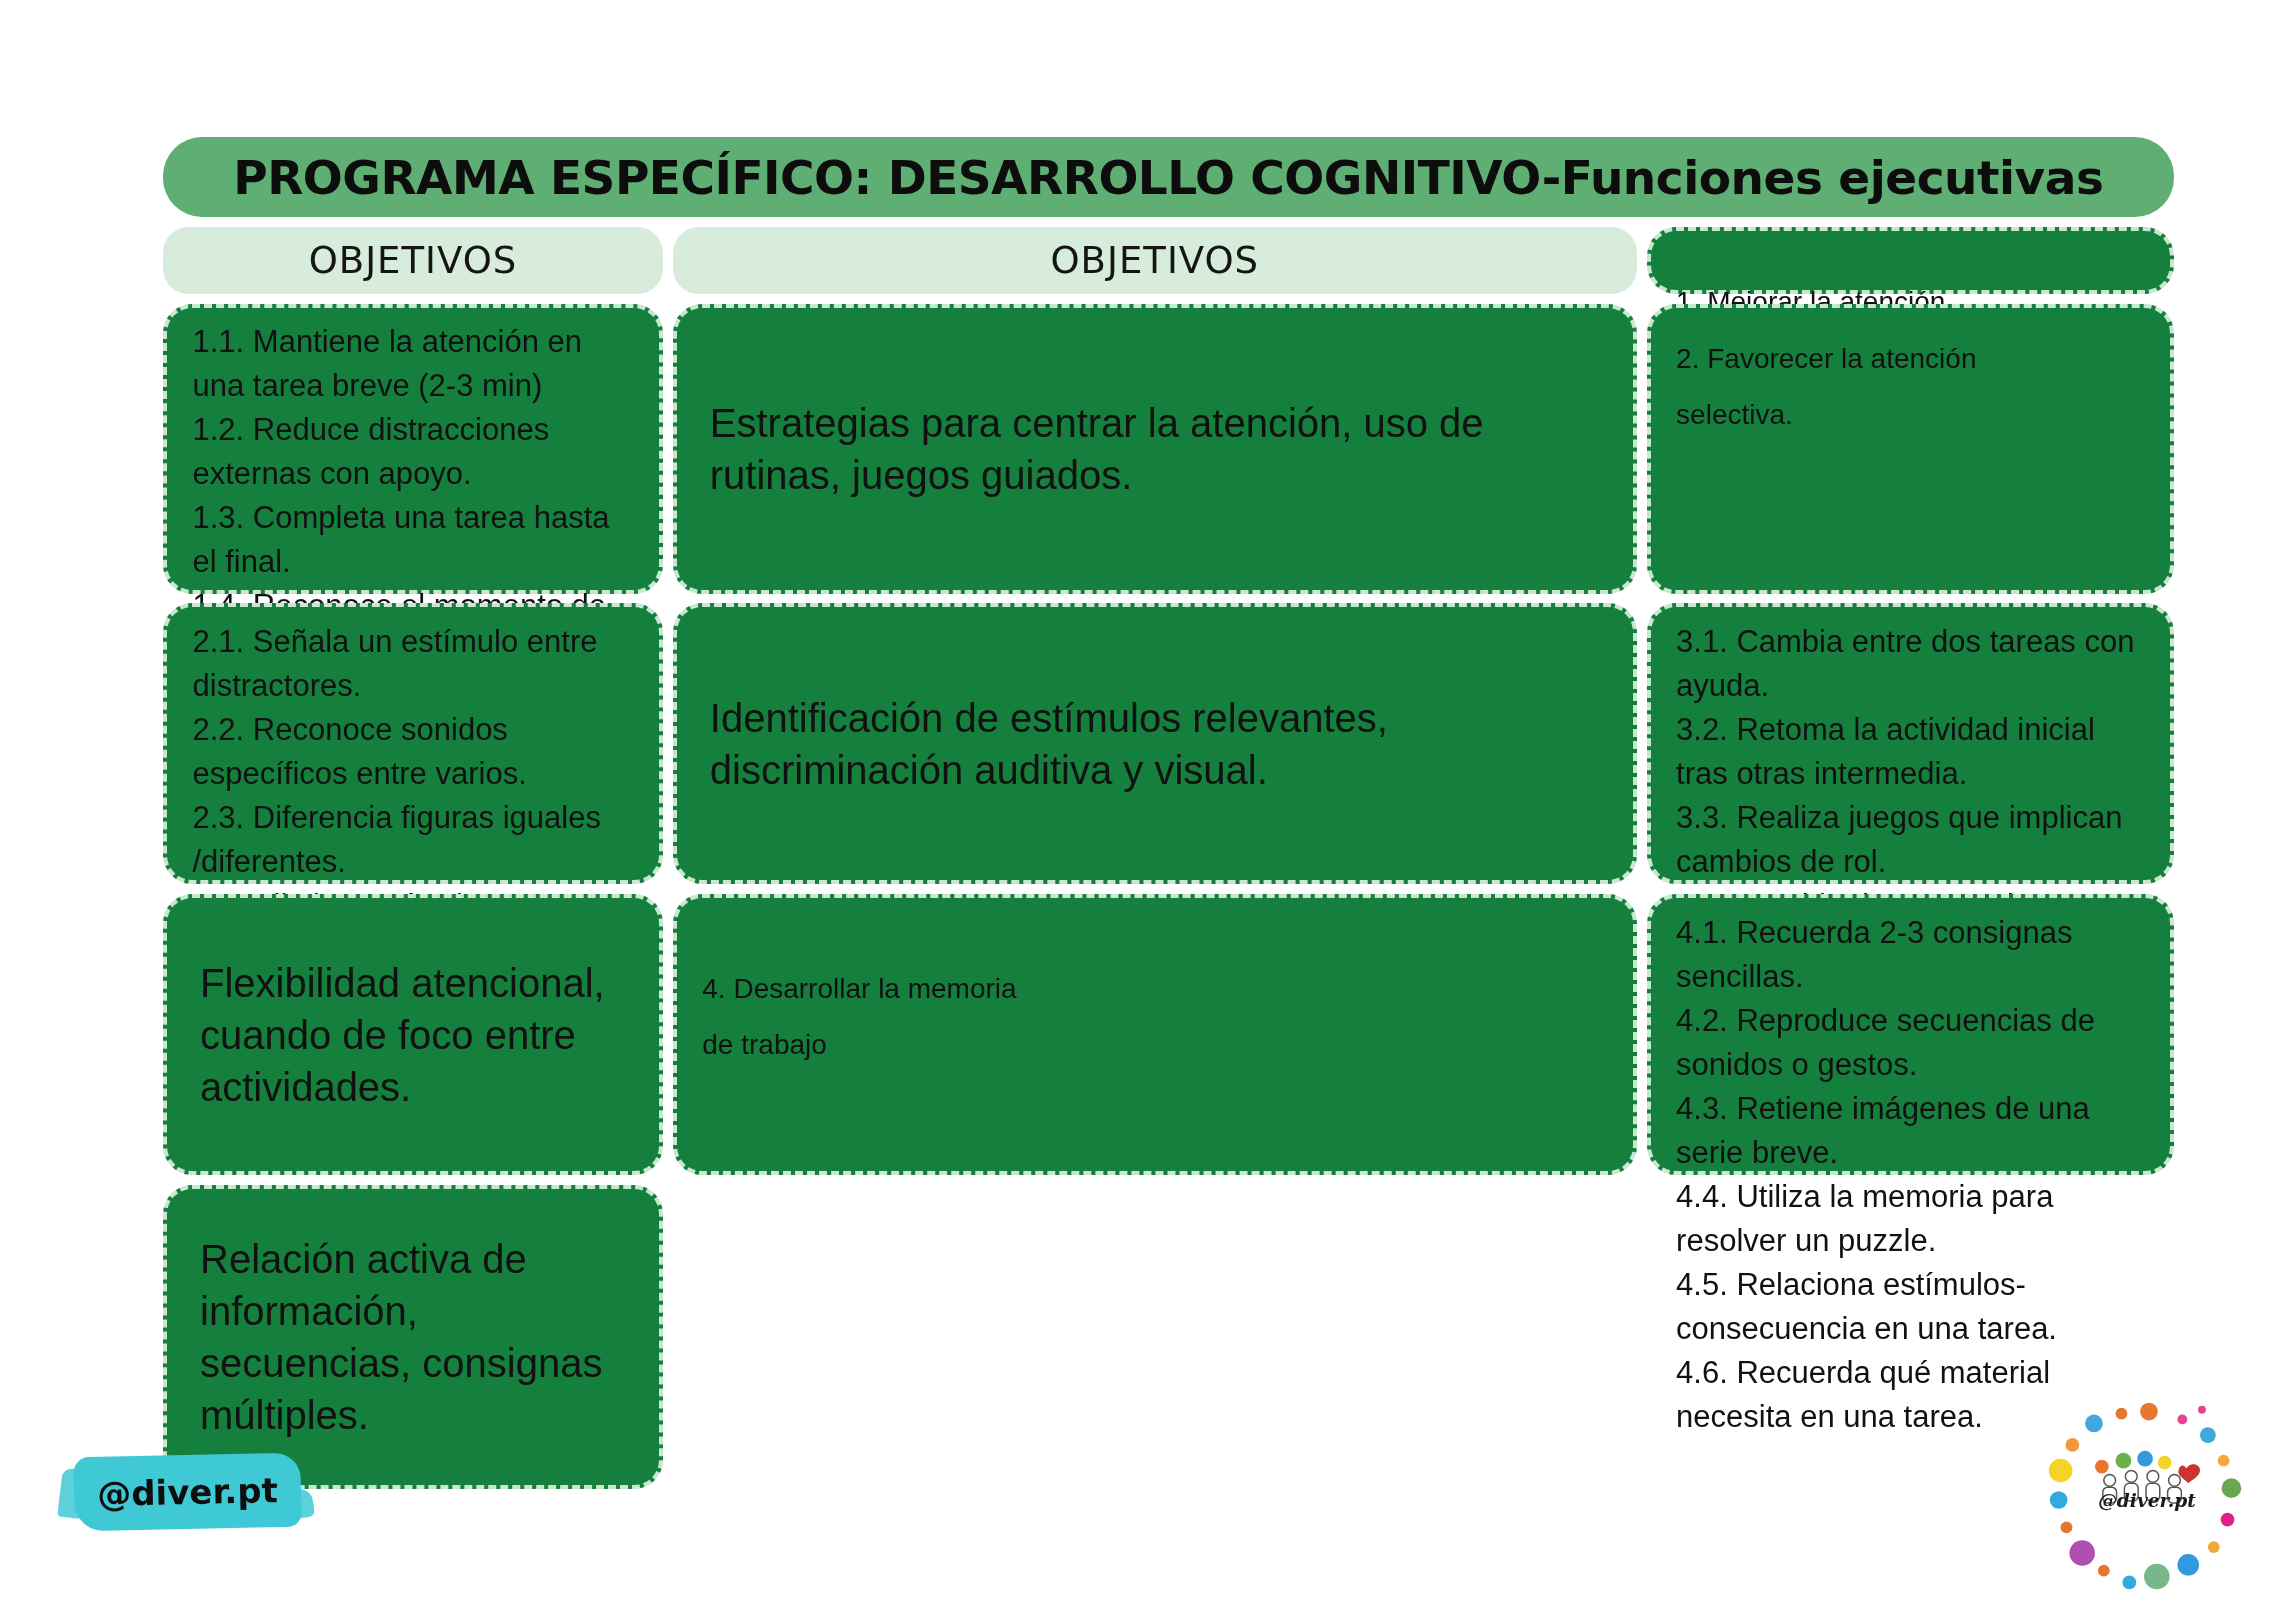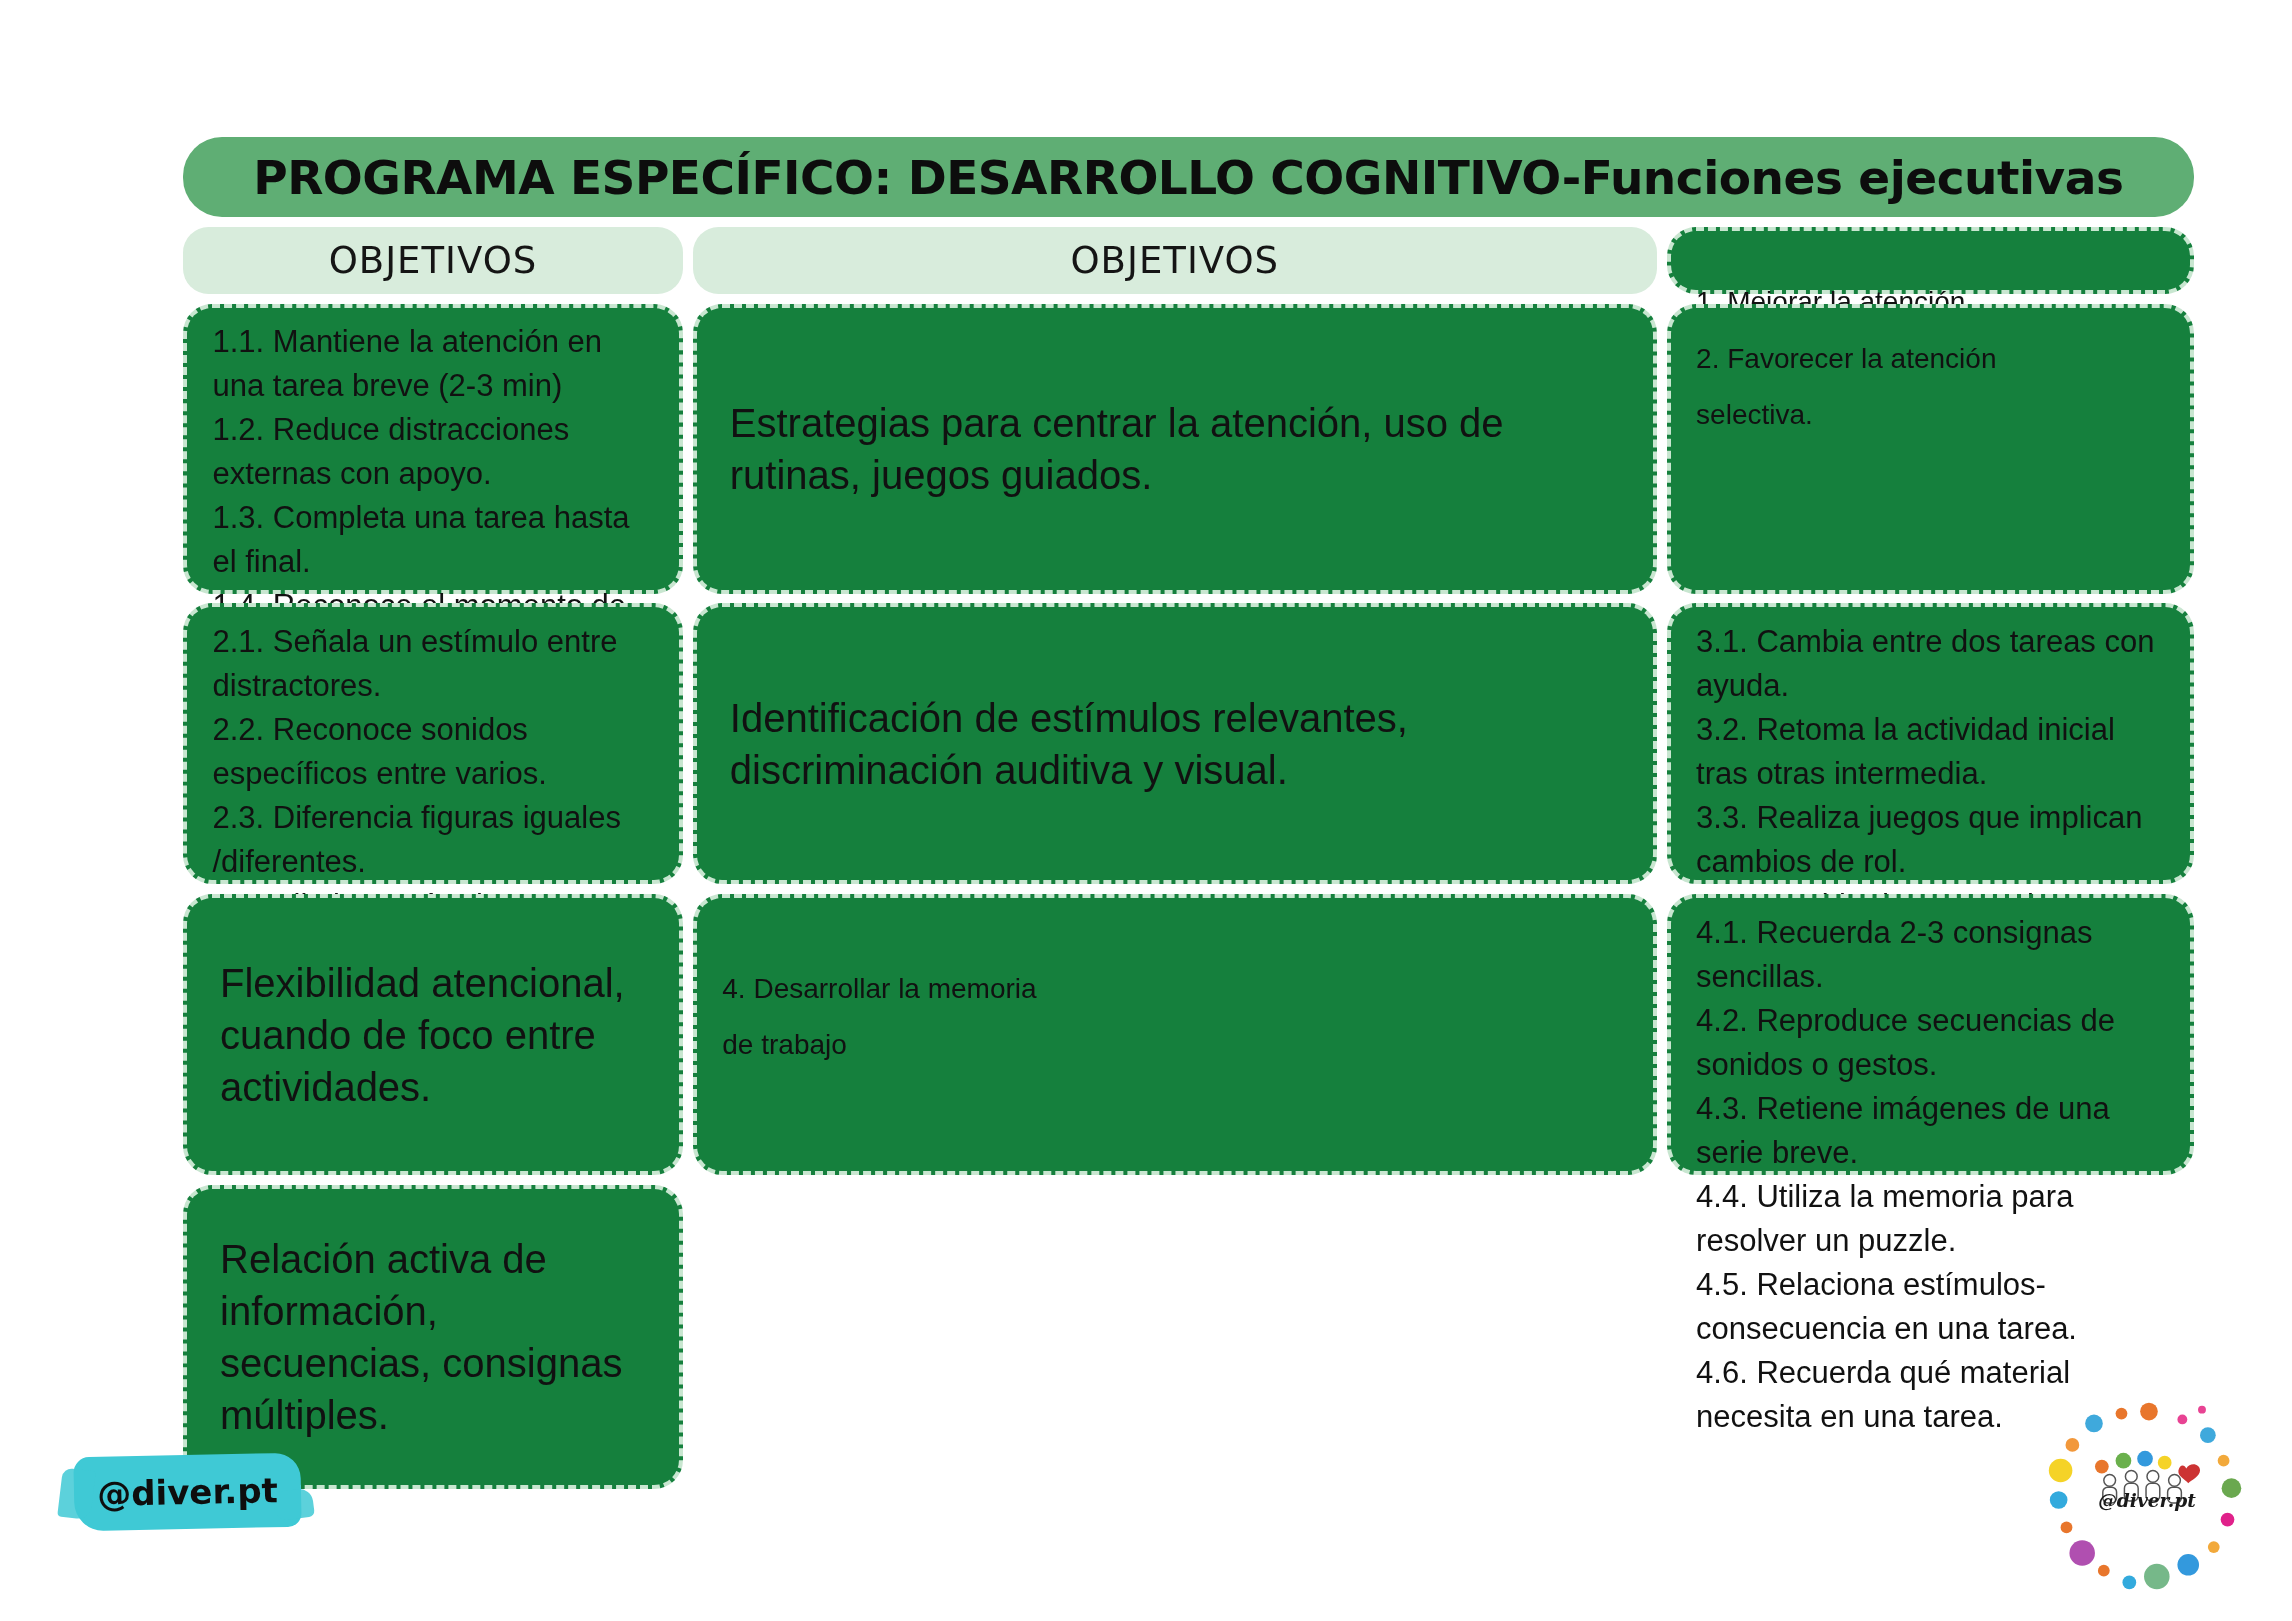--- a/index.html
+++ b/index.html
@@ -8,21 +8,21 @@
     --border:#c8e6d0;
     --teal:#3fc9d5;
     --ink:#111111;
   }
   html,body{margin:0;padding:0;}
   body{
     width:2293px;height:1621px;position:relative;background:#ffffff;
     font-family:"Liberation Sans", sans-serif;color:var(--ink);overflow:hidden;
   }
   .grid{
-    position:absolute;left:183px;top:137px;width:2011px;
+    position:absolute;left:163px;top:137px;width:2011px;
     display:grid;
     grid-template-columns:500px 964px 527px;
     grid-template-rows:80px 67px 290px 281px 281px 304px;
     column-gap:9.8px;row-gap:9.8px;
   }
   .banner{
     grid-column:1/4;
     background:var(--banner);
     border-radius:39px;
     display:flex;align-items:center;justify-content:center;

